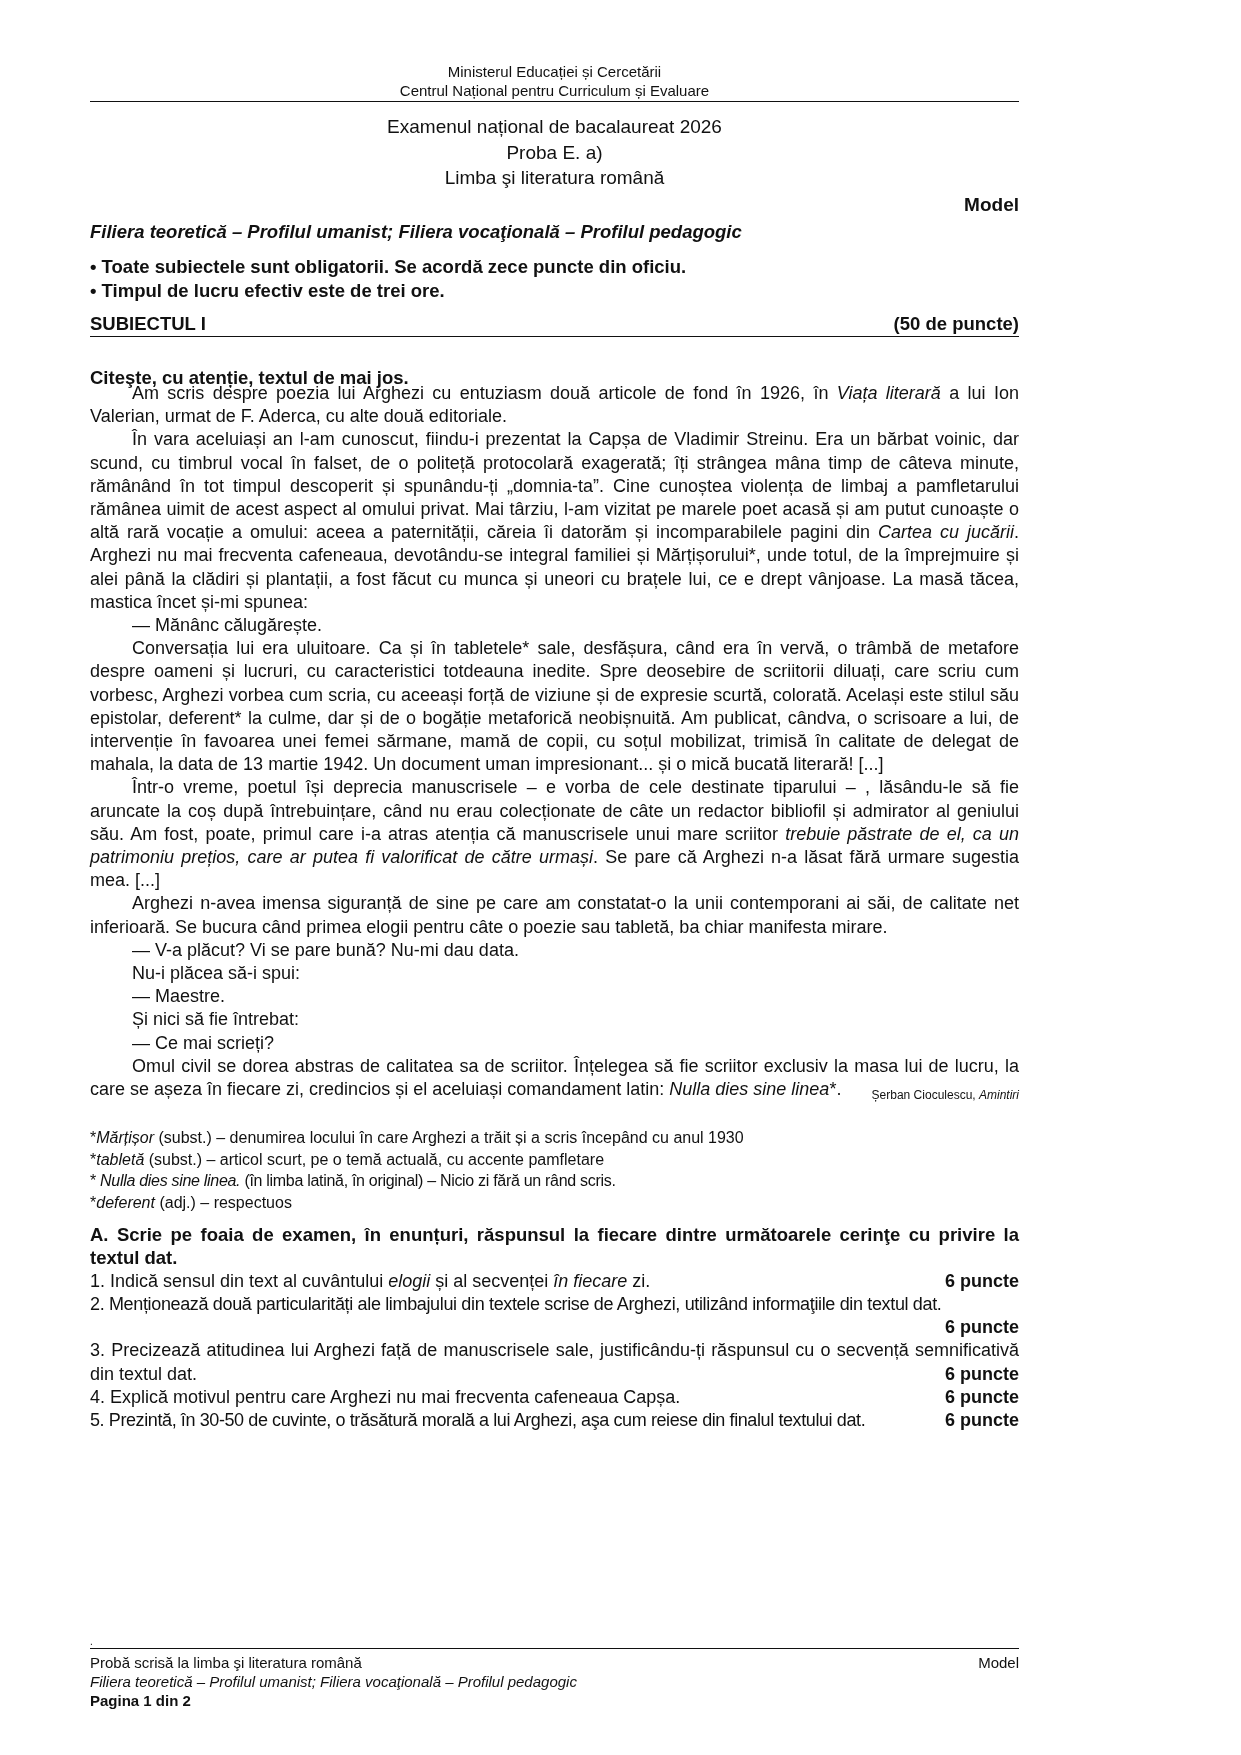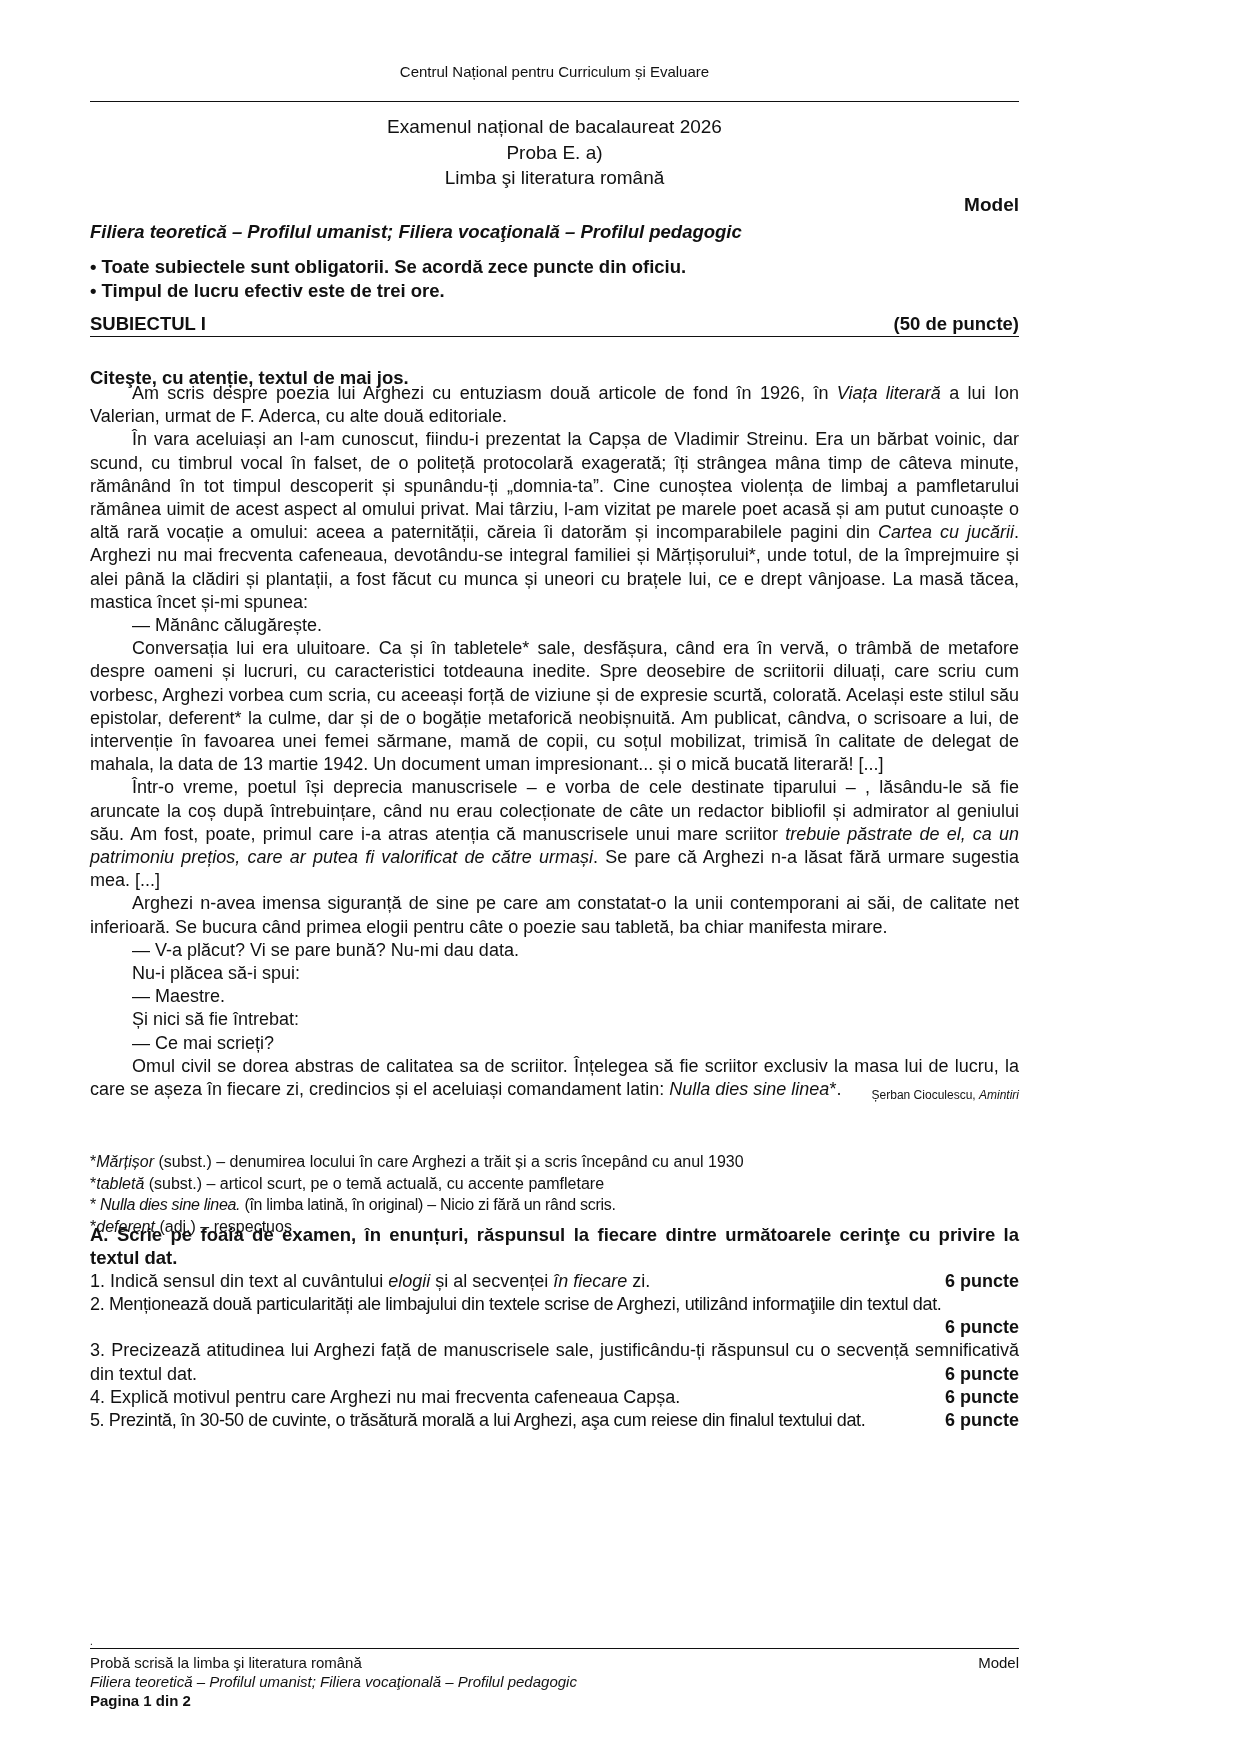--- a/index.html
+++ b/index.html
@@ -31,20 +31,21 @@
   .foot .it { font-style:italic; }
   .foot .c { text-align:left;font-weight:bold; }
   .dot { position:absolute; left:0; font-size:10px; }
 </style>
 </head>
 <body>
 
 <div class="page">
 
   <div class="hdr" style="top:62px;">
+    <div>Ministerul Educației și Cercetării</div>
     <div>Centrul Național pentru Curriculum și Evaluare</div>
   </div>
   <div class="hdr-rule" style="top:101px;"></div>
 
   <div class="title" style="top:114px;">
     <div>Examenul național de bacalaureat 2026</div>
     <div>Proba E. a)</div>
     <div>Limba şi literatura română</div>
   </div>
   <div class="model" style="top:194px;">Model</div>
@@ -72,21 +73,21 @@
     <p class="dlg">—  Maestre.</p>
     <p class="dlg">Și nici să fie întrebat:</p>
     <p class="dlg">—  Ce mai scrieți?</p>
     <p><span>Omul civil se dorea abstras de calitatea sa de scriitor. Înțelegea să fie scriitor exclusiv la masa lui de lucru, la care se așeza în fiecare zi, credincios și el aceluiași comandament latin: </span><i>Nulla dies sine linea</i><span>*.</span></p>
   </div>
 
   <div class="sig" style="top:1088px;">
     <span>Șerban Cioculescu, </span><i>Amintiri</i>
   </div>
 
-  <div class="notes" style="top:1127px;margin-top:24px;">
+  <div class="notes" style="top:1127px;">
     <div><span>*</span><i>Mărțișor</i><span> (subst.) – denumirea locului în care Arghezi a trăit și a scris începând cu anul 1930</span></div>
     <div><span>*</span><i>tabletă</i><span> (subst.) – articol scurt, pe o temă actuală, cu accente pamfletare</span></div>
     <div style="letter-spacing:-0.3px;"><span>* </span><i>Nulla dies sine linea.</i><span> (în limba latină, în original)  – Nicio zi fără un rând scris.</span></div>
     <div><span>*</span><i>deferent</i><span> (adj.) – respectuos</span></div>
   </div>
 
   <div class="req" style="top:1223px;">
     <div class="head">A. Scrie pe foaia de examen, în enunțuri, răspunsul la fiecare dintre următoarele cerinţe cu privire la textul dat.</div>
     <div class="row">
       <span><span>1. Indică sensul din text al cuvântului </span><i>elogii</i><span> și al secvenței </span><i>în fiecare</i><span> zi.</span></span>

